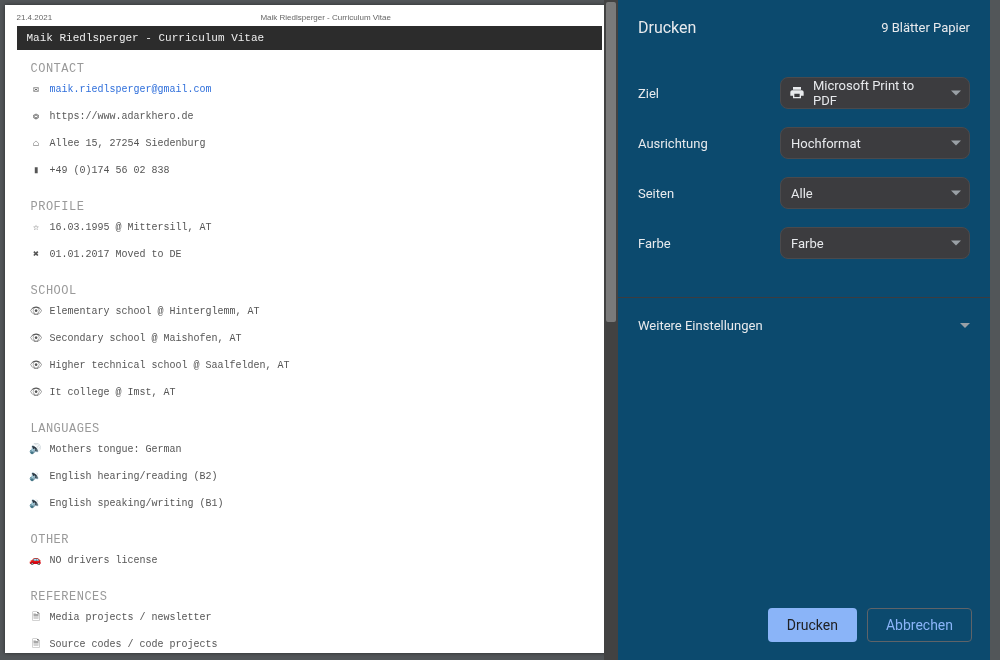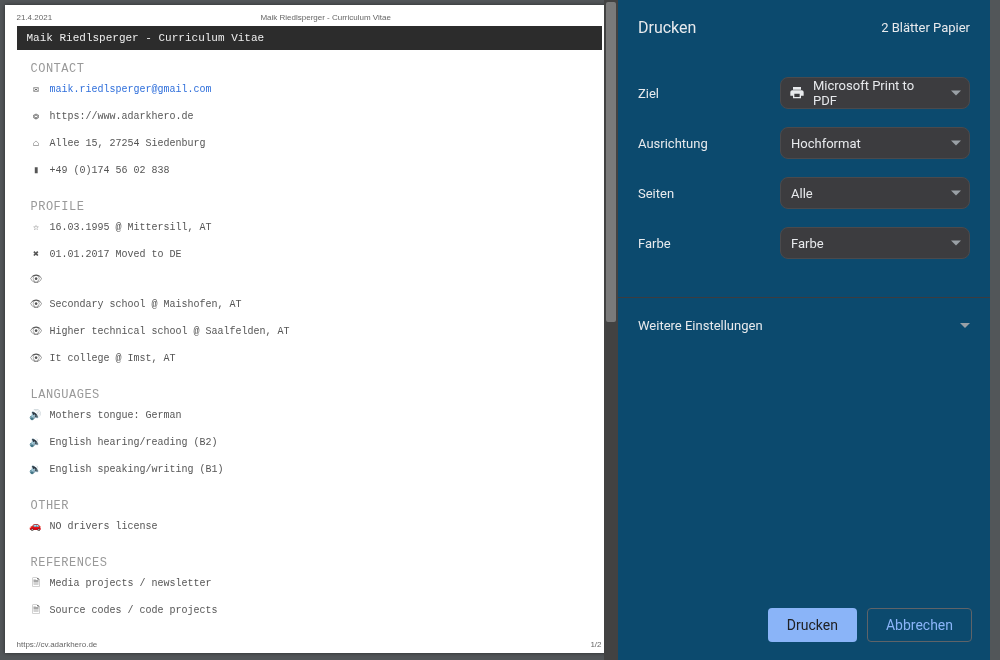--- a/index.html
+++ b/index.html
@@ -76,22 +76,24 @@
     <div class="section-label">PROFILE</div>
     <div class="row">
       <span class="ico">☆</span>
       <span>16.03.1995 @ Mittersill, AT</span>
     </div>
     <div class="row">
       <span class="ico">✖</span>
       <span>01.01.2017 Moved to DE</span>
     </div>
 
-    <div class="row">
-        <span class="ico">👁</span>
+    <div class="section-label">SCHOOL</div>
+    <div class="row">
+        <span class="ico">👁</span>
+        <span>Elementary school @ Hinterglemm, AT</span>
       </div>
     <div class="row">
         <span class="ico">👁</span>
         <span>Secondary school @ Maishofen, AT</span>
       </div>
     <div class="row">
         <span class="ico">👁</span>
         <span>Higher technical school @ Saalfelden, AT</span>
       </div>
     <div class="row">
@@ -135,21 +137,21 @@
     </div>
   </div>
   <div class="scroll-track">
     <div class="scroll-thumb"></div>
   </div>
 </div>
 
 <div class="sidebar">
   <div class="side-header">
     <h1>Drucken</h1>
-    <span class="sheet-count">2 Blätter Papier</span>
+    <span class="sheet-count">9 Blätter Papier</span>
   </div>
 
   <div class="settings">
     <div class="setting-row">
       <label>Ziel</label>
       <div class="select dest">
         <span class="printer-ico">
           <svg viewBox="0 0 24 24" width="16" height="16" fill="#e8eaed">
               <path d="M19 8H5c-1.66 0-3 1.34-3 3v5h4v4h12v-4h4v-5c0-1.66-1.34-3-3-3zM16 18H8v-5h8v5zM18 3H6v4h12V3z"></path>
             </svg>

